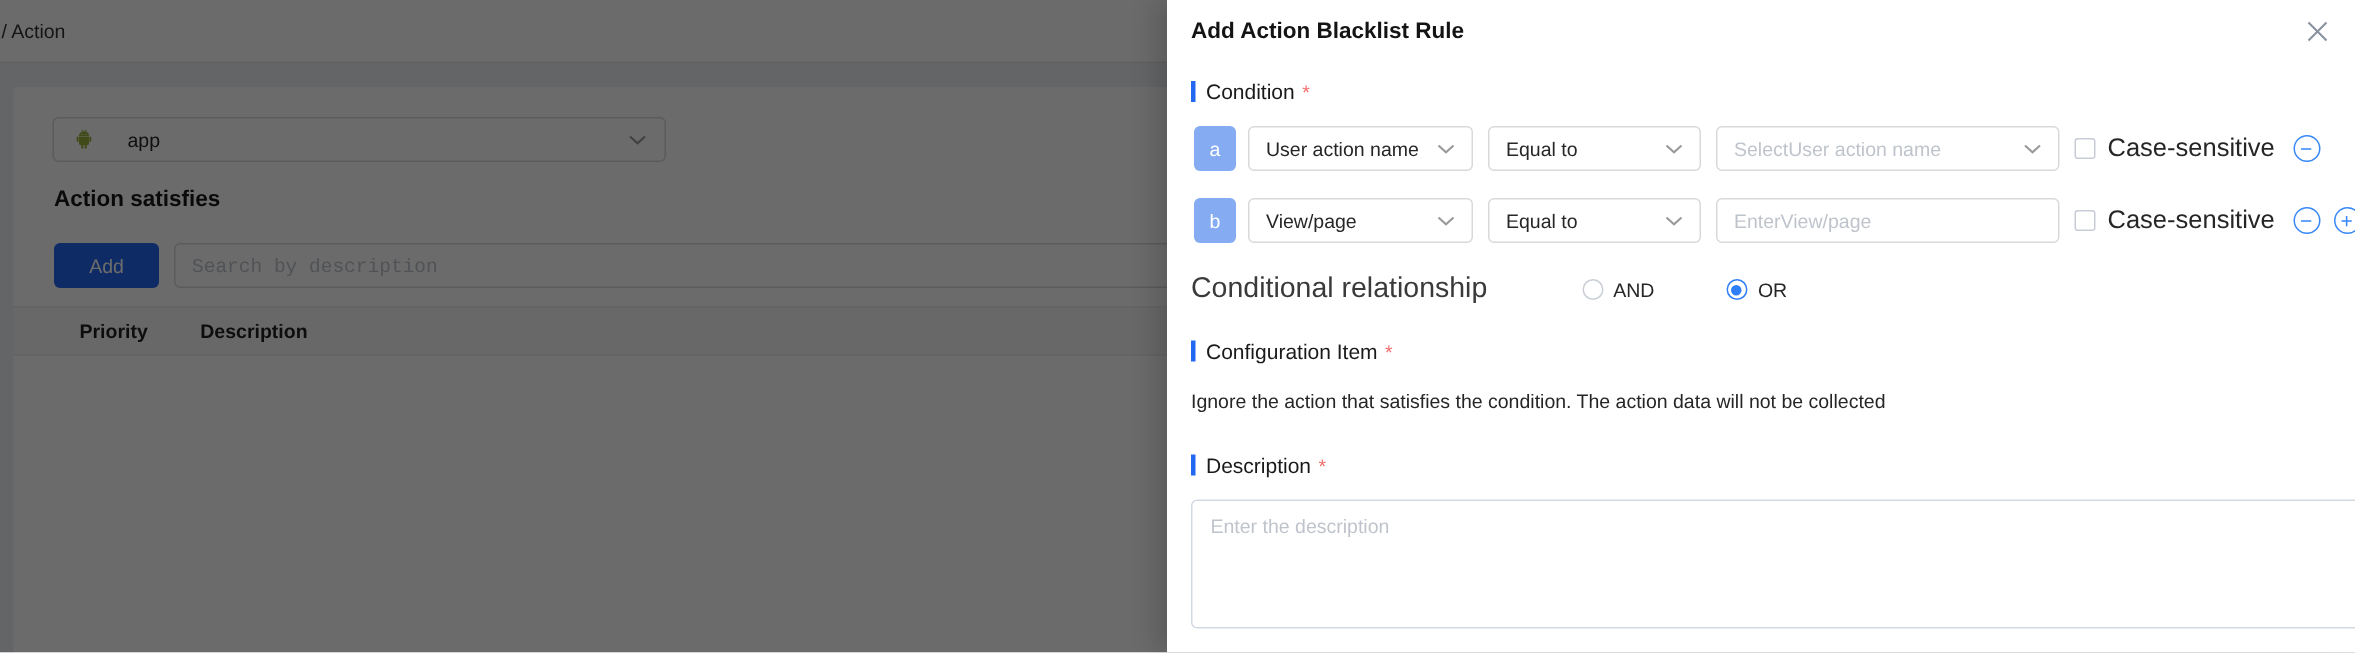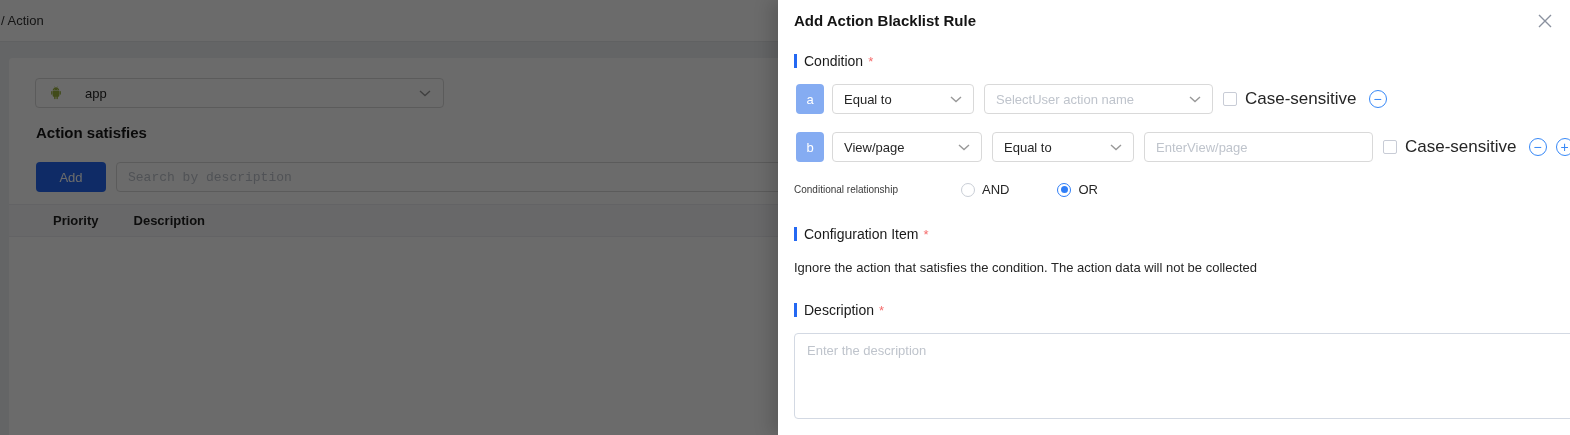--- a/index.html
+++ b/index.html
@@ -45,21 +45,21 @@
   .sel-value { width:229px; }
   .sel-text { color:#262626; font-size:13px; }
   .placeholder { color:#bfc4cc; font-size:13px; }
   .value-input { width:229px; height:30px; border:1px solid #d9d9d9; border-radius:4px; padding:4px 11px; font-size:13px; font-family:inherit; color:#be185d; margin-right:10px; }
   input::placeholder, textarea::placeholder { color:#bfc4cc; }
   .checkbox { width:14px; height:14px; border:1px solid #c8ccd6; border-radius:2px; background:#fff; margin-right:8px; flex:none; }
   .case-label { color:#262626; font-size:17px; margin-right:12px; white-space:nowrap; }
   .circle-btn { width:18px; height:18px; border:1.4px solid #3788f7; border-radius:50%; color:#3788f7; display:flex; align-items:center; justify-content:center; font-size:14px; line-height:1; margin-right:9px; flex:none; cursor:pointer; }
 
   .rel-row { position:absolute; left:16px; top:182px; display:flex; align-items:center; }
-  .rel-label { color:#3a3a3a; font-size:10px; margin-right:63px; }
+  .rel-label { color:#3a3a3a; font-size:19px; margin-right:63px; }
   .radio { width:14px; height:14px; border-radius:50%; border:1px solid #c9ced6; background:#fff; margin-right:7px; flex:none; }
   .radio.checked { border:1px solid #2f7ef7; display:flex; align-items:center; justify-content:center; }
   .radio.checked .dot { width:7px; height:7px; border-radius:50%; background:#2f7ef7; }
   .radio-label { color:#262626; font-size:13px; }
   .radio-group-gap { width:48px; }
 
   .config-text { position:absolute; left:16px; top:260px; font-size:13px; color:#262626; }
   .desc-textarea { position:absolute; left:16px; top:333px; width:1541px; height:86px; border:1px solid #d3d9e3; border-radius:4px; padding:9px 12px; font-size:13px; font-family:inherit; color:#262626; resize:none; }
 
   svg { display:block; }
@@ -137,20 +137,29 @@
   </div>
 
   <div class="section-head" style="top:53px;">
     <span class="section-bar"></span>
     <span class="section-label">Condition</span>
     <span class="required">*</span>
   </div>
 
   <div class="cond-row" style="top:84px;">
     <span class="cond-badge">a</span>
+    <div class="sel sel-field">
+      <span class="sel-text">User action name</span>
+      <span class="grow"></span>
+      <span>
+          <svg width="12" height="7">
+            <polyline points="1,1 6,5.5 11,1" stroke="#999" fill="none" stroke-width="1.4"></polyline>
+          </svg>
+        </span>
+    </div>
     <div class="sel sel-op">
       <span class="sel-text">Equal to</span>
       <span class="grow"></span>
       <span>
           <svg width="12" height="7">
             <polyline points="1,1 6,5.5 11,1" stroke="#999" fill="none" stroke-width="1.4"></polyline>
           </svg>
         </span>
     </div>
     <div class="sel sel-value">

